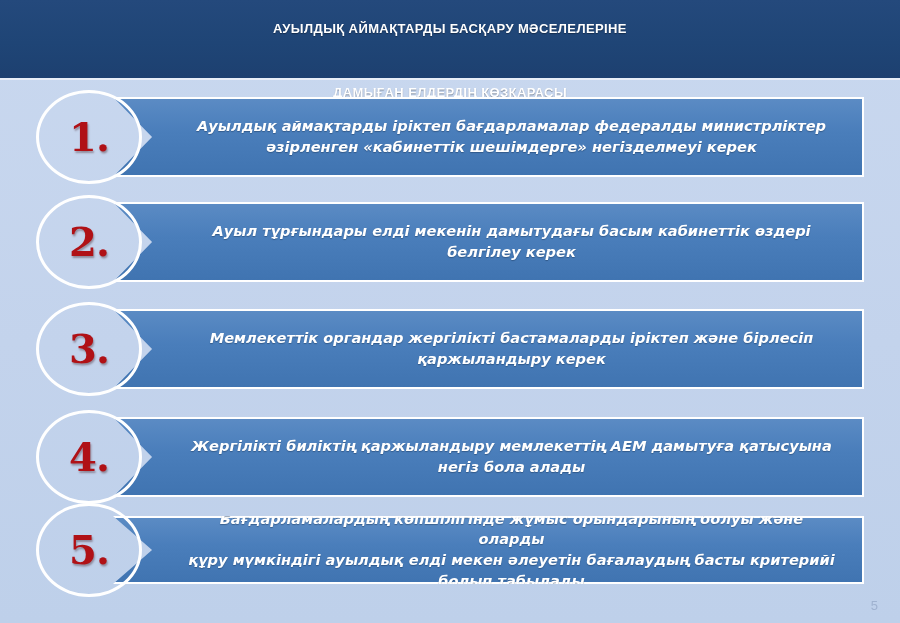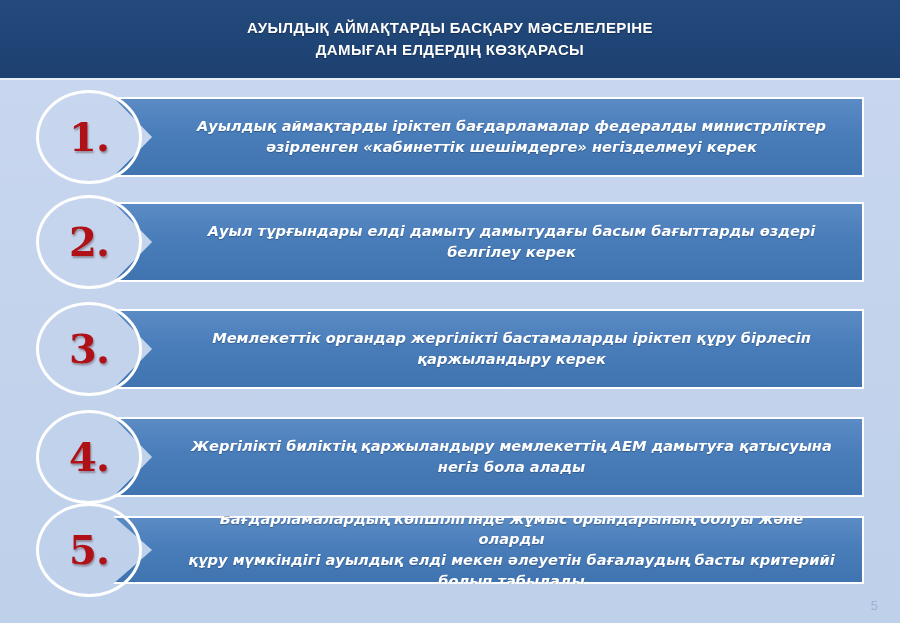--- a/index.html
+++ b/index.html
@@ -33,27 +33,28 @@
     border-bottom: 2px solid #e8eef8;
     box-sizing: border-box;
     display: flex;
     flex-direction: column;
     align-items: center;
     justify-content: center;
     gap: 6px;
   }
   .header-line {
     color: #ffffff;
-    font-size: 15px;
+    font-size: 13px;
     font-weight: bold;
     letter-spacing: 0.4px;
     line-height: 1.05;
     text-align: center;
     white-space: nowrap;
     text-shadow: 0 1px 1px rgba(0,0,0,0.35);
+    margin-top: 44px;
   }
 
   
   .items {
     position: absolute;
     left: 0;
     top: 84px;
     width: 900px;
     height: 539px;
   }
@@ -148,31 +149,31 @@
         <div class="banner-text">Ауылдық аймақтарды іріктеп бағдарламалар федералды министрліктер
 әзірленген «кабинеттік шешімдерге» негізделмеуі керек</div>
       </div>
       <div class="num-badge">
         <span class="num">1.</span>
       </div>
     </div>
 
     <div class="item" style="top:118px;height:80px;">
       <div class="banner">
-        <div class="banner-text">Ауыл тұрғындары елді дамыту дамытудағы басым бағыттарды өздері
+        <div class="banner-text">Ауыл тұрғындары елді мекенін дамытудағы басым кабинеттік өздері
 белгілеу керек</div>
       </div>
       <div class="num-badge">
         <span class="num">2.</span>
       </div>
     </div>
 
     <div class="item" style="top:225px;height:80px;">
       <div class="banner">
-        <div class="banner-text">Мемлекеттік органдар жергілікті бастамаларды іріктеп құру бірлесіп
+        <div class="banner-text">Мемлекеттік органдар жергілікті бастамаларды іріктеп және бірлесіп
 қаржыландыру керек</div>
       </div>
       <div class="num-badge">
         <span class="num">3.</span>
       </div>
     </div>
 
     <div class="item" style="top:333px;height:80px;">
       <div class="banner">
         <div class="banner-text">Жергілікті биліктің қаржыландыру мемлекеттің АЕМ дамытуға қатысуына

